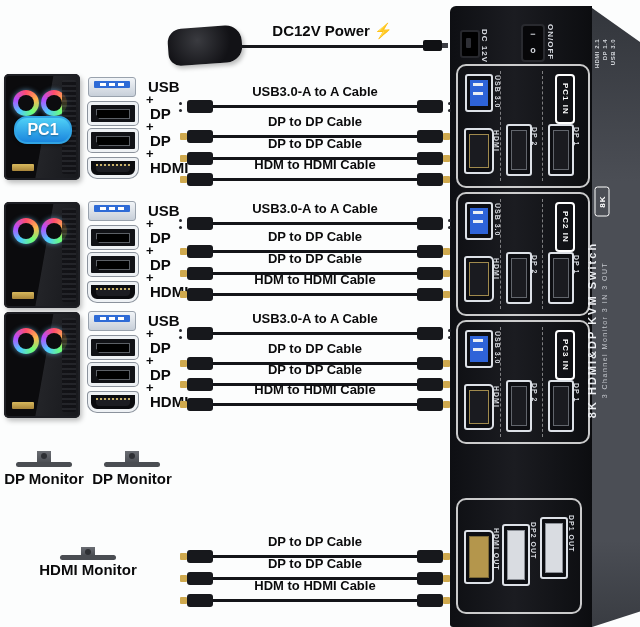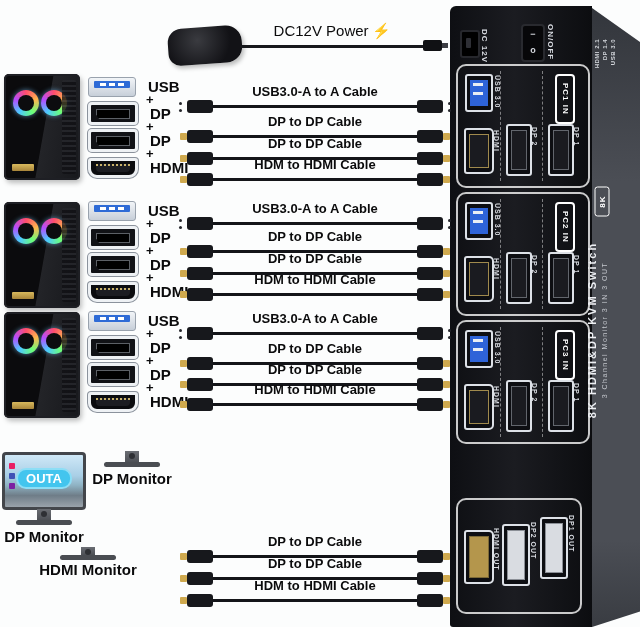--- a/index.html
+++ b/index.html
@@ -1,19 +1,19 @@
 <!DOCTYPE html>
 <html><head>
 <meta charset="utf-8">
 <style>
   html,body{margin:0;padding:0;background:#fff}
   .canvas{position:relative;width:640px;height:627px;background:#fcfdfd;font-family:"Liberation Sans",sans-serif;overflow:hidden;color:#0b0b0c}
 
   
-  .pwr-label{position:absolute;left:250px;top:22px;width:165px;text-align:center;font-size:15px;font-weight:normal;white-space:nowrap}
+  .pwr-label{position:absolute;left:250px;top:22px;width:165px;text-align:center;font-size:15px;font-weight:bold;white-space:nowrap}
   .bolt{font-size:15px}
   .adapter{position:absolute;left:168px;top:27px;width:74px;height:37px;border-radius:14px 16px 16px 12px;background:radial-gradient(circle at 40% 35%,#3a3b40,#121216 65%);transform:rotate(-4deg);box-shadow:2px 3px 4px rgba(0,0,0,.25)}
   .pwr-cord{position:absolute;left:240px;top:45px;width:185px;height:3px;background:#17181c;border-radius:2px}
   .pwr-plug{position:absolute;left:423px;top:40px;width:19px;height:11px;background:#101114;border-radius:2px}
   .pwr-plug::after{content:"";position:absolute;right:-6px;top:3px;width:6px;height:5px;background:#3c3e44}
 
   
   .sw-face{position:absolute;left:450px;top:6px;width:142px;height:621px;background:linear-gradient(90deg,#0e0f13,#1b1c21 45%,#0c0d10);border-radius:6px 0 0 3px}
   .sw-side{position:absolute;left:592px;top:8px;width:48px;height:619px;background:linear-gradient(180deg,#33363c,#4b4e55 28%,#4b4e55 86%,#393c42);clip-path:polygon(0 0,100% 5.5%,100% 97.5%,0 100%)}
   .dc-port{position:absolute;left:460px;top:30px;width:16px;height:24px;background:#000;border:2px solid #26272c;border-radius:3px}
@@ -173,20 +173,21 @@
   <div class="side-title-wrap">
     <div class="stitle">8K HDMI&amp;DP KVM Switch</div>
     <div class="ssub">3 Channel Monitor 3 IN 3 OUT</div>
   </div>
 
   <div class="tower" style="top:74px">
     <span class="fan f1"></span>
     <span class="fan f2"></span>
     <span class="psu"></span>
   </div>
+  <div class="pill" style="left:14px;top:116px">PC1</div>
   <div class="pc-ports" style="top:76px">
     <div class="prow">
         <span class="picon usb"></span>
         <span class="plabel">USB</span>
       </div>
     <div class="plus">+</div>
     <div class="prow">
         <span class="picon dp"></span>
         <span class="plabel">DP</span>
       </div>
@@ -334,24 +335,20 @@
   </div>
   <div class="cable" style="top:382px">
     <div class="cable-label">HDM to HDMI Cable</div>
     <div class="cable-line">
         <span class="conn l gold-l"></span>
         <span class="conn r gold-r"></span>
       </div>
   </div>
 
   <div class="monitor" style="left:2px;top:452px;width:84px">
-    <div class="mscreen sky">
-      <span class="micons"></span>
-      <span class="mbadge">OUTA</span>
-    </div>
     <div class="mstand"></div>
     <div class="mbase"></div>
     <div class="mlabel">DP Monitor</div>
   </div>
   <div class="monitor" style="left:90px;top:452px;width:84px">
     <div class="mstand"></div>
     <div class="mbase"></div>
     <div class="mlabel">DP Monitor</div>
   </div>
   <div class="monitor" style="left:44px;top:548px;width:88px">

